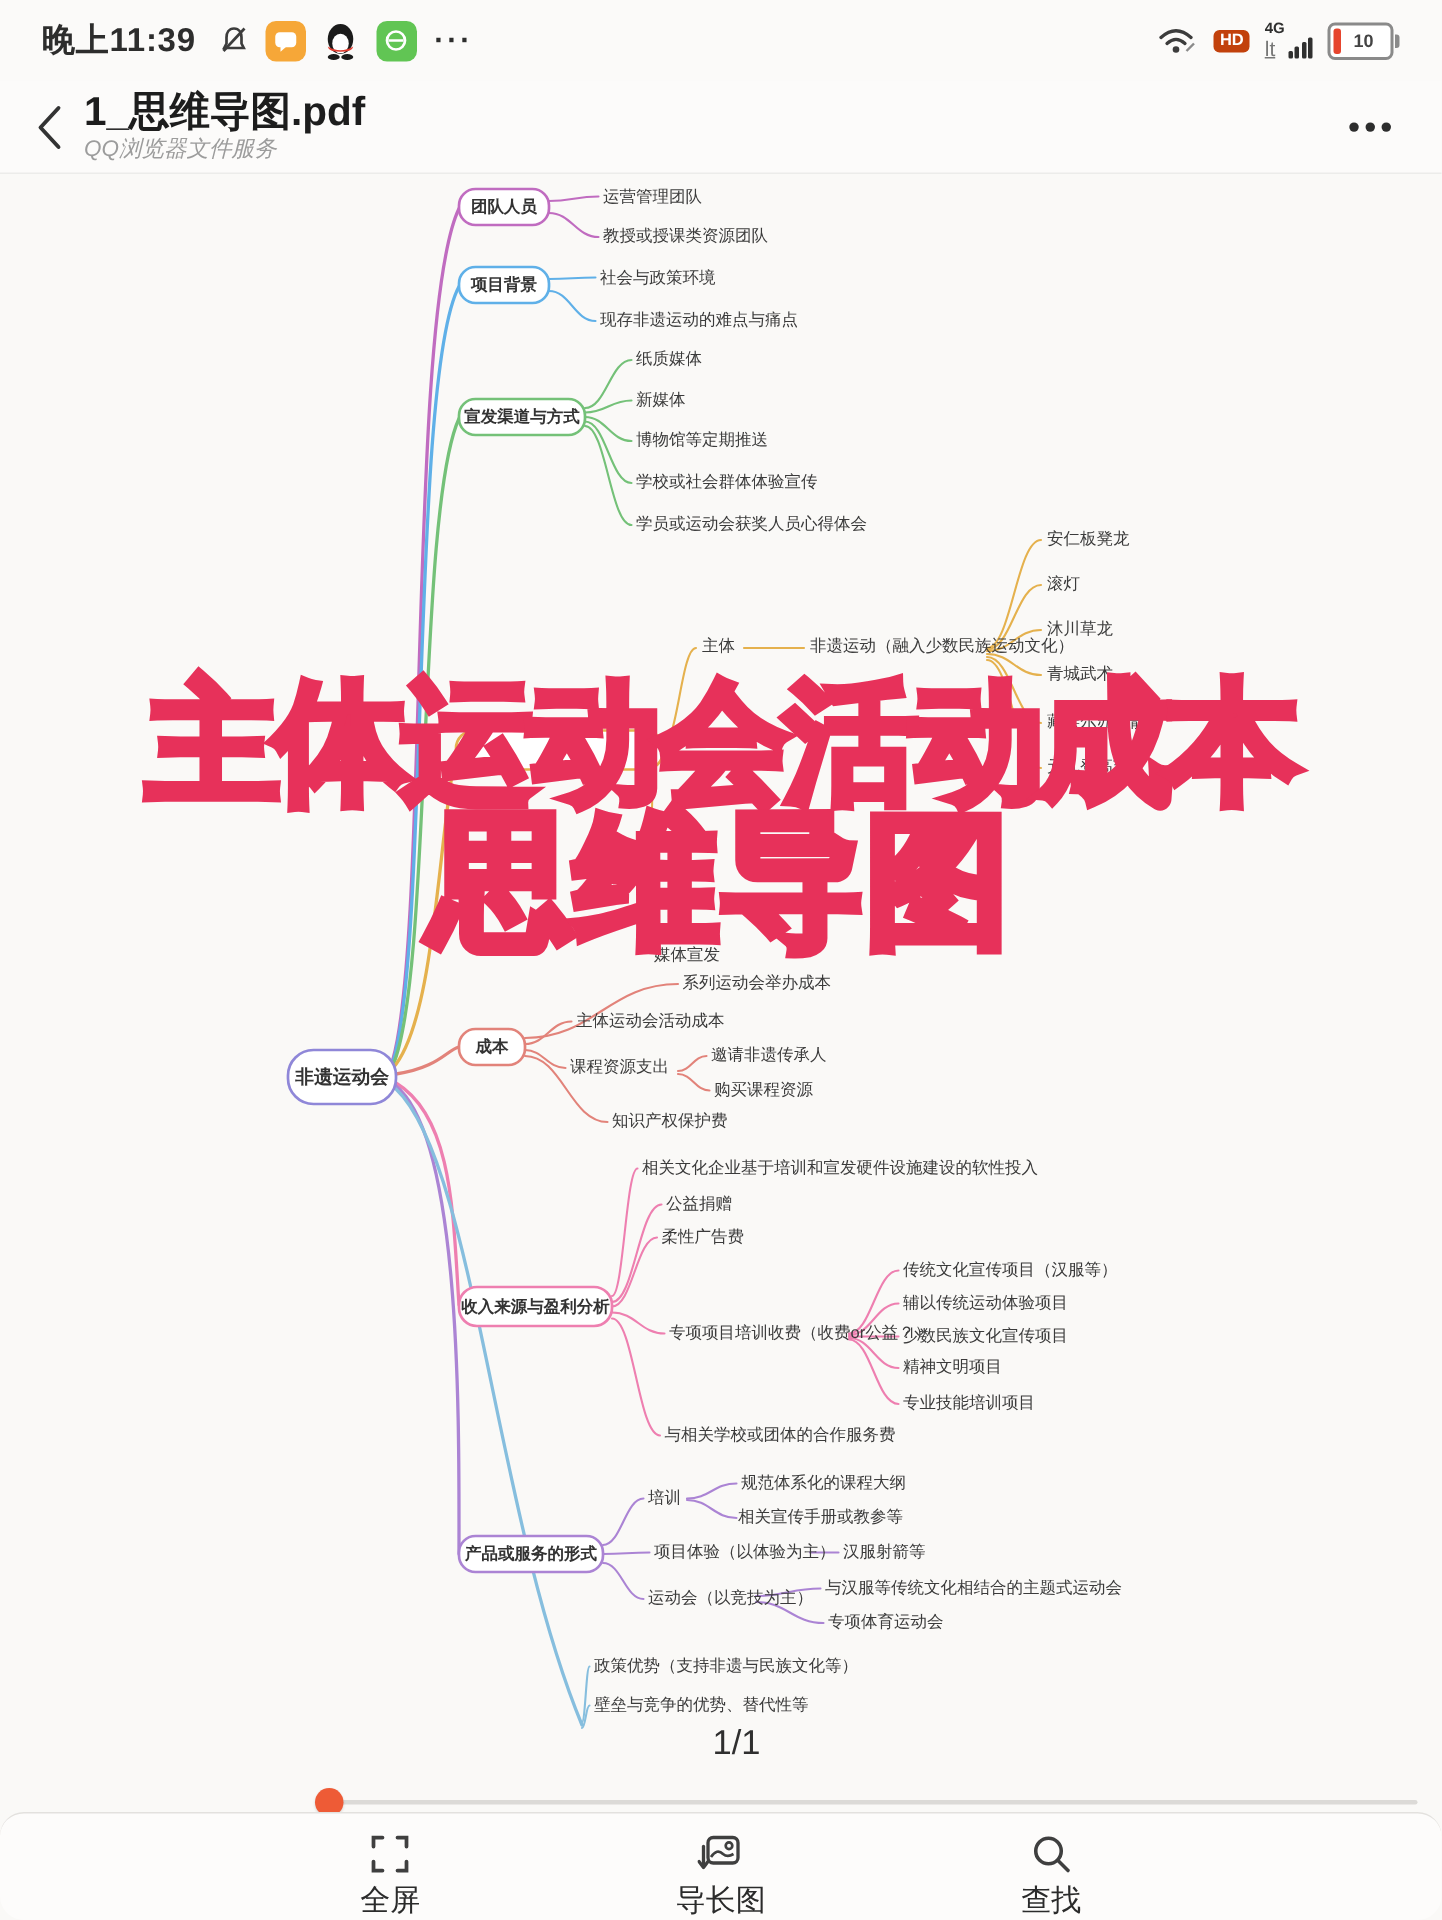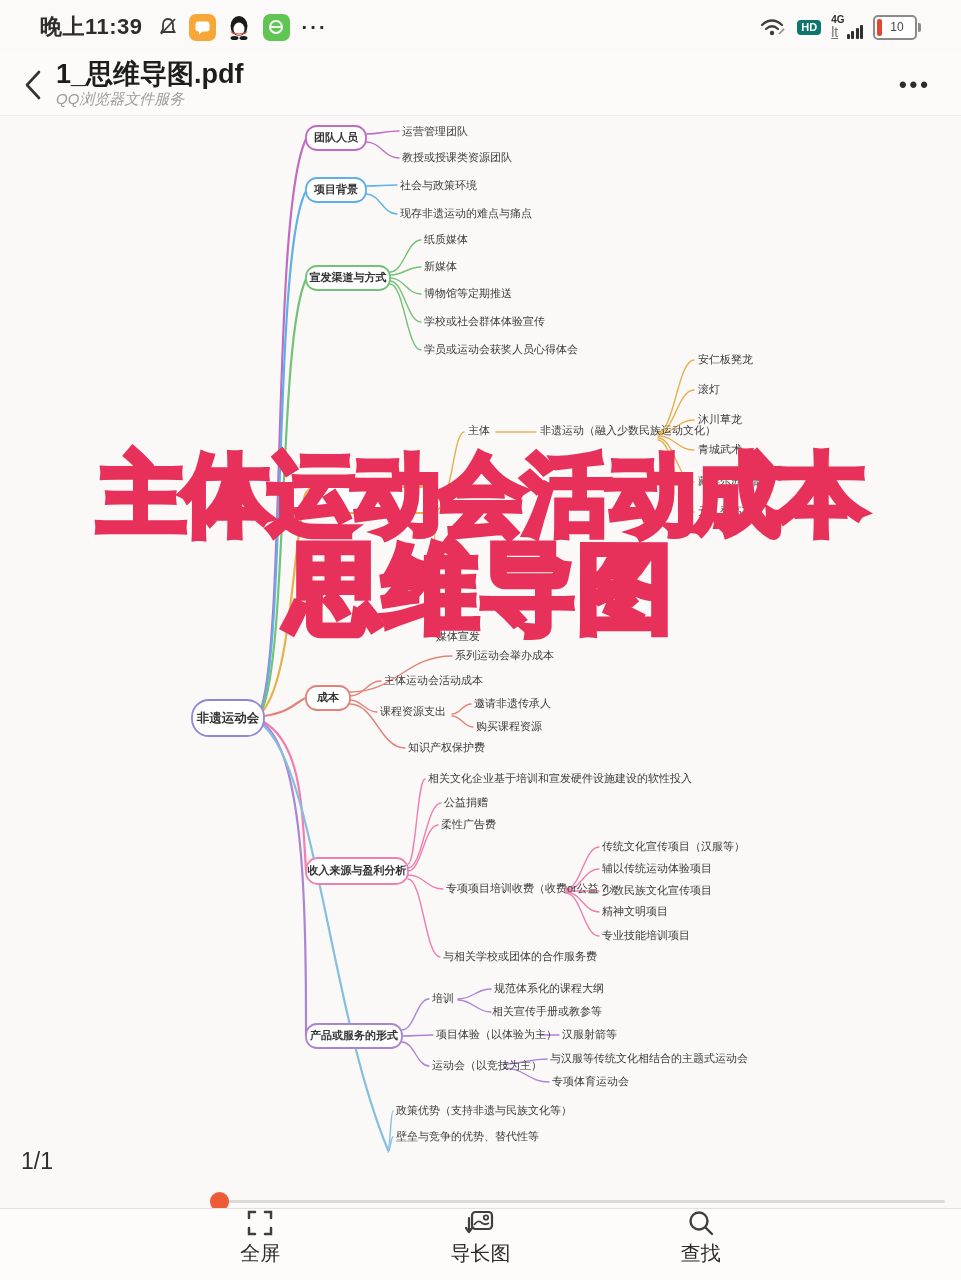--- a/index.html
+++ b/index.html
@@ -1,70 +1,70 @@
 <!DOCTYPE html>
 <html><head>
 <meta charset="utf-8">
 <style>
   html,body{margin:0;padding:0;}
   body{width:961px;height:1280px;position:relative;overflow:hidden;
        background:#faf9f7;font-family:"Liberation Sans","DejaVu Sans",sans-serif;color:#2b2b2b;}
   .screen{position:absolute;inset:0;}
   
   .statusbar{position:absolute;top:0;left:0;right:0;height:54px;display:flex;align-items:center;
-             padding:0 40px;gap:10px;background:#fbfaf9;z-index:6;box-sizing:border-box;}
+             padding:0 28px;gap:10px;background:#fbfaf9;z-index:6;box-sizing:border-box;}
   .time{font-size:22px;font-weight:bold;color:#2d2d2d;letter-spacing:0.5px;margin-right:4px;}
   .sicon{display:inline-flex;align-items:center;justify-content:center;}
   .appicon{width:27px;height:27px;border-radius:7px;display:inline-flex;align-items:center;justify-content:center;}
   .appicon.orange{background:#f6a738;}
   .appicon.green{background:#61c554;}
   .dots{font-size:20px;font-weight:bold;color:#2d2d2d;letter-spacing:2px;margin-left:2px;}
   .sb-spacer{flex:1;}
-  .hd-badge{background:#0f766e;color:#fff;font-size:11px;font-weight:bold;border-radius:4px;
+  .hd-badge{background:#c2410c;color:#fff;font-size:11px;font-weight:bold;border-radius:4px;
             padding:2px 4px;line-height:1;}
   .signal{display:flex;align-items:flex-end;gap:2px;}
   .signal .nettxt{display:flex;flex-direction:column;line-height:1;}
   .signal .g4{font-size:10px;font-weight:bold;color:#2f2f2f;}
   .signal .lt{font-size:14px;color:#777;text-decoration:underline;}
   .bars{display:flex;align-items:flex-end;gap:1.5px;}
   .bars i{display:block;width:3px;background:#2f2f2f;border-radius:1px;}
   .battery{display:flex;align-items:center;}
   .batt-body{width:40px;height:21px;border:2px solid #8a8a8a;border-radius:5px;display:flex;
              align-items:center;position:relative;background:#fff;}
   .batt-red{position:absolute;left:2px;top:2px;bottom:2px;width:5px;background:#e6452e;border-radius:2px;}
-  .batt-val{flex:1;text-align:center;font-size:12px;font-weight:normal;color:#444;padding-left:4px;}
+  .batt-val{flex:1;text-align:center;font-size:12px;font-weight:bold;color:#444;padding-left:4px;}
   .batt-nub{width:3px;height:9px;background:#8a8a8a;border-radius:0 2px 2px 0;margin-left:1px;}
   
   .header{position:absolute;top:54px;left:0;right:0;height:62px;background:#fcfbfa;z-index:6;
           display:flex;align-items:center;padding:0 22px;box-sizing:border-box;
           border-bottom:1px solid #ececea;}
   .back{width:30px;height:34px;display:flex;align-items:center;cursor:pointer;}
   .titles{margin-left:4px;flex:1;min-width:0;}
   .title{font-size:27px;font-weight:bold;color:#1d1d1d;line-height:1.1;}
   .subtitle{font-size:15px;color:#9c9c9c;margin-top:1px;font-style:italic;}
   .menu{font-size:22px;font-weight:bold;color:#2d2d2d;letter-spacing:3px;padding:0 8px;cursor:pointer;}
   
   #mindmap{position:absolute;left:0;top:0;z-index:1;}
   
   .wm{position:absolute;left:0;top:450px;width:961px;z-index:3;text-align:center;
       color:#e7315a;font-weight:bold;pointer-events:none;line-height:1.02;}
   .wm1{font-size:88px;letter-spacing:-3px;-webkit-text-stroke:6px #e7315a;
        text-shadow:0 0 1px #e7315a;}
   .wm2{font-size:95px;letter-spacing:2px;-webkit-text-stroke:7px #e7315a;
        text-shadow:0 0 1px #e7315a;}
   
-  .pager{position:absolute;left:0;right:0;top:1148px;text-align:left;font-size:23px;
+  .pager{position:absolute;left:0;right:0;top:1148px;text-align:center;font-size:23px;
          color:#2f2f2f;z-index:4;padding-left:21px;}
   .slider{position:absolute;left:210px;right:16px;top:1192px;height:18px;z-index:4;cursor:pointer;}
   .slider .track{position:absolute;left:0;right:0;top:8px;height:3px;background:#dcdad7;border-radius:2px;}
   .slider .knob{position:absolute;left:0;top:0;width:19px;height:19px;border-radius:50%;
                 background:#ee5b36;box-shadow:0 1px 2px rgba(0,0,0,.15);}
   .toolbar{position:absolute;left:0;right:0;bottom:0;height:72px;background:#fdfcfb;z-index:6;
-           border-top:1.5px solid #e3e1de;display:flex;align-items:flex-start;justify-content:space-around;
-           padding:0 150px;box-sizing:border-box;}
+           border-top:1.5px solid #e3e1de;display:flex;align-items:flex-end;justify-content:space-around;
+           padding:0 150px;box-sizing:border-box;border-radius:16px;}
   .tool{display:flex;flex-direction:column;align-items:center;gap:3px;cursor:pointer;min-width:90px;}
   .tool .tlabel{font-size:20px;color:#2b2b2b;}
   svg{display:block;}
 </style>
 </head>
 <body>
 
 <div class="screen">
 
   <div class="statusbar">

